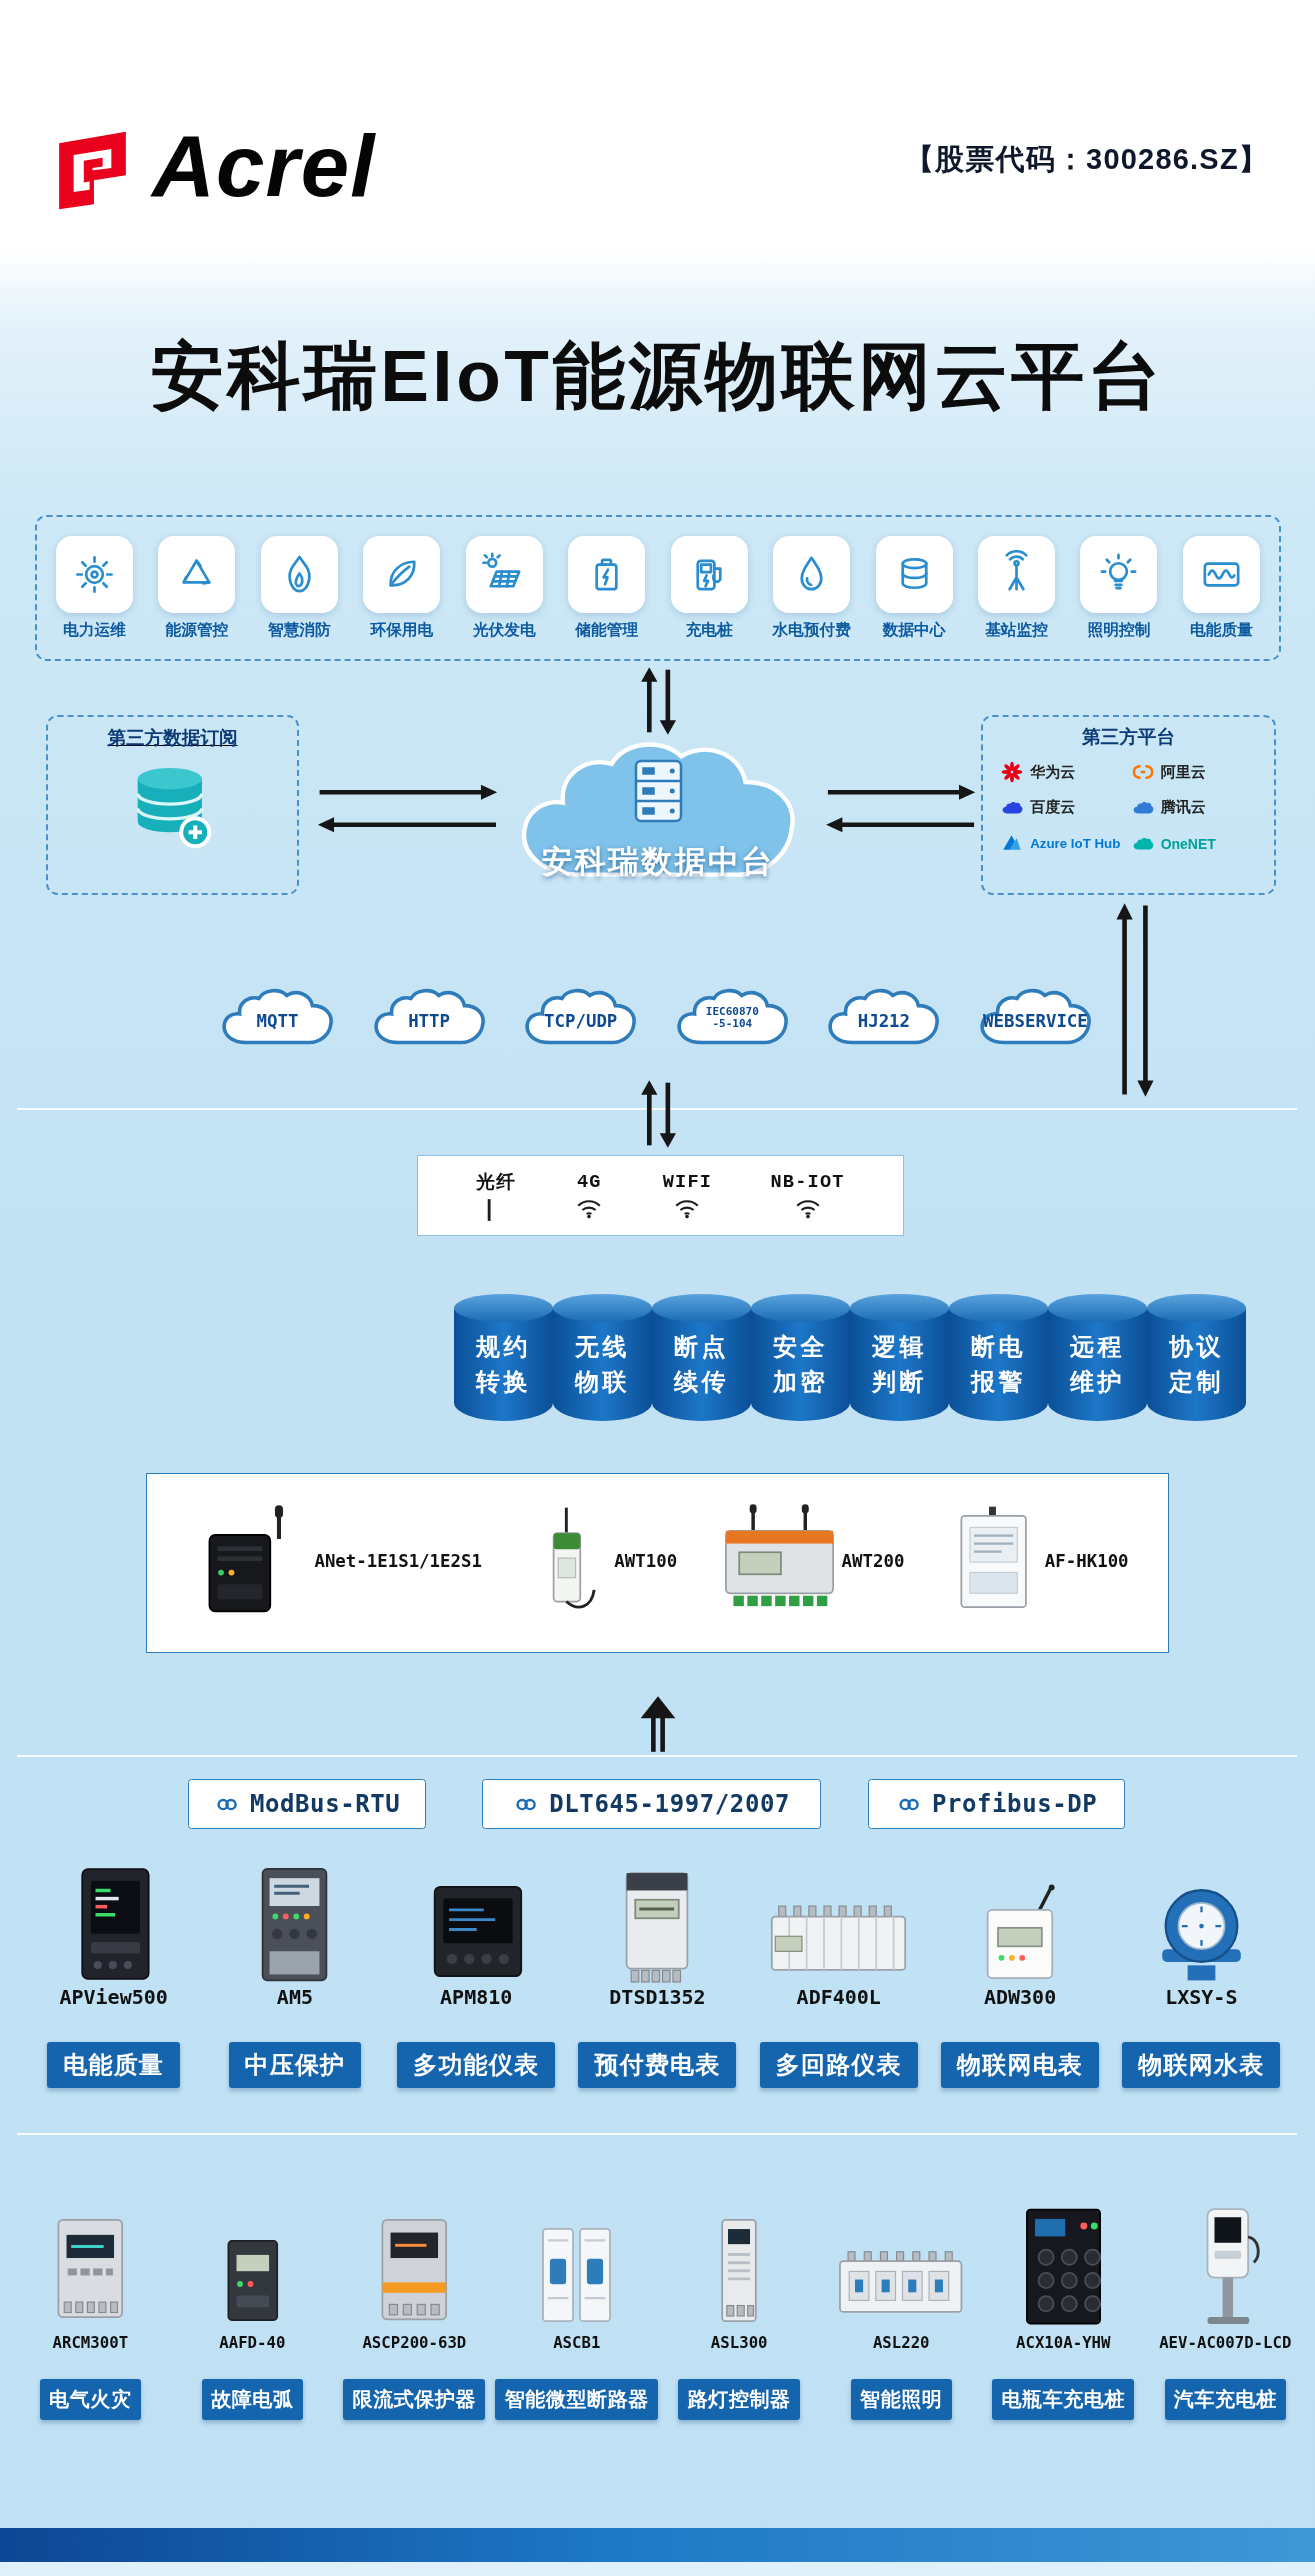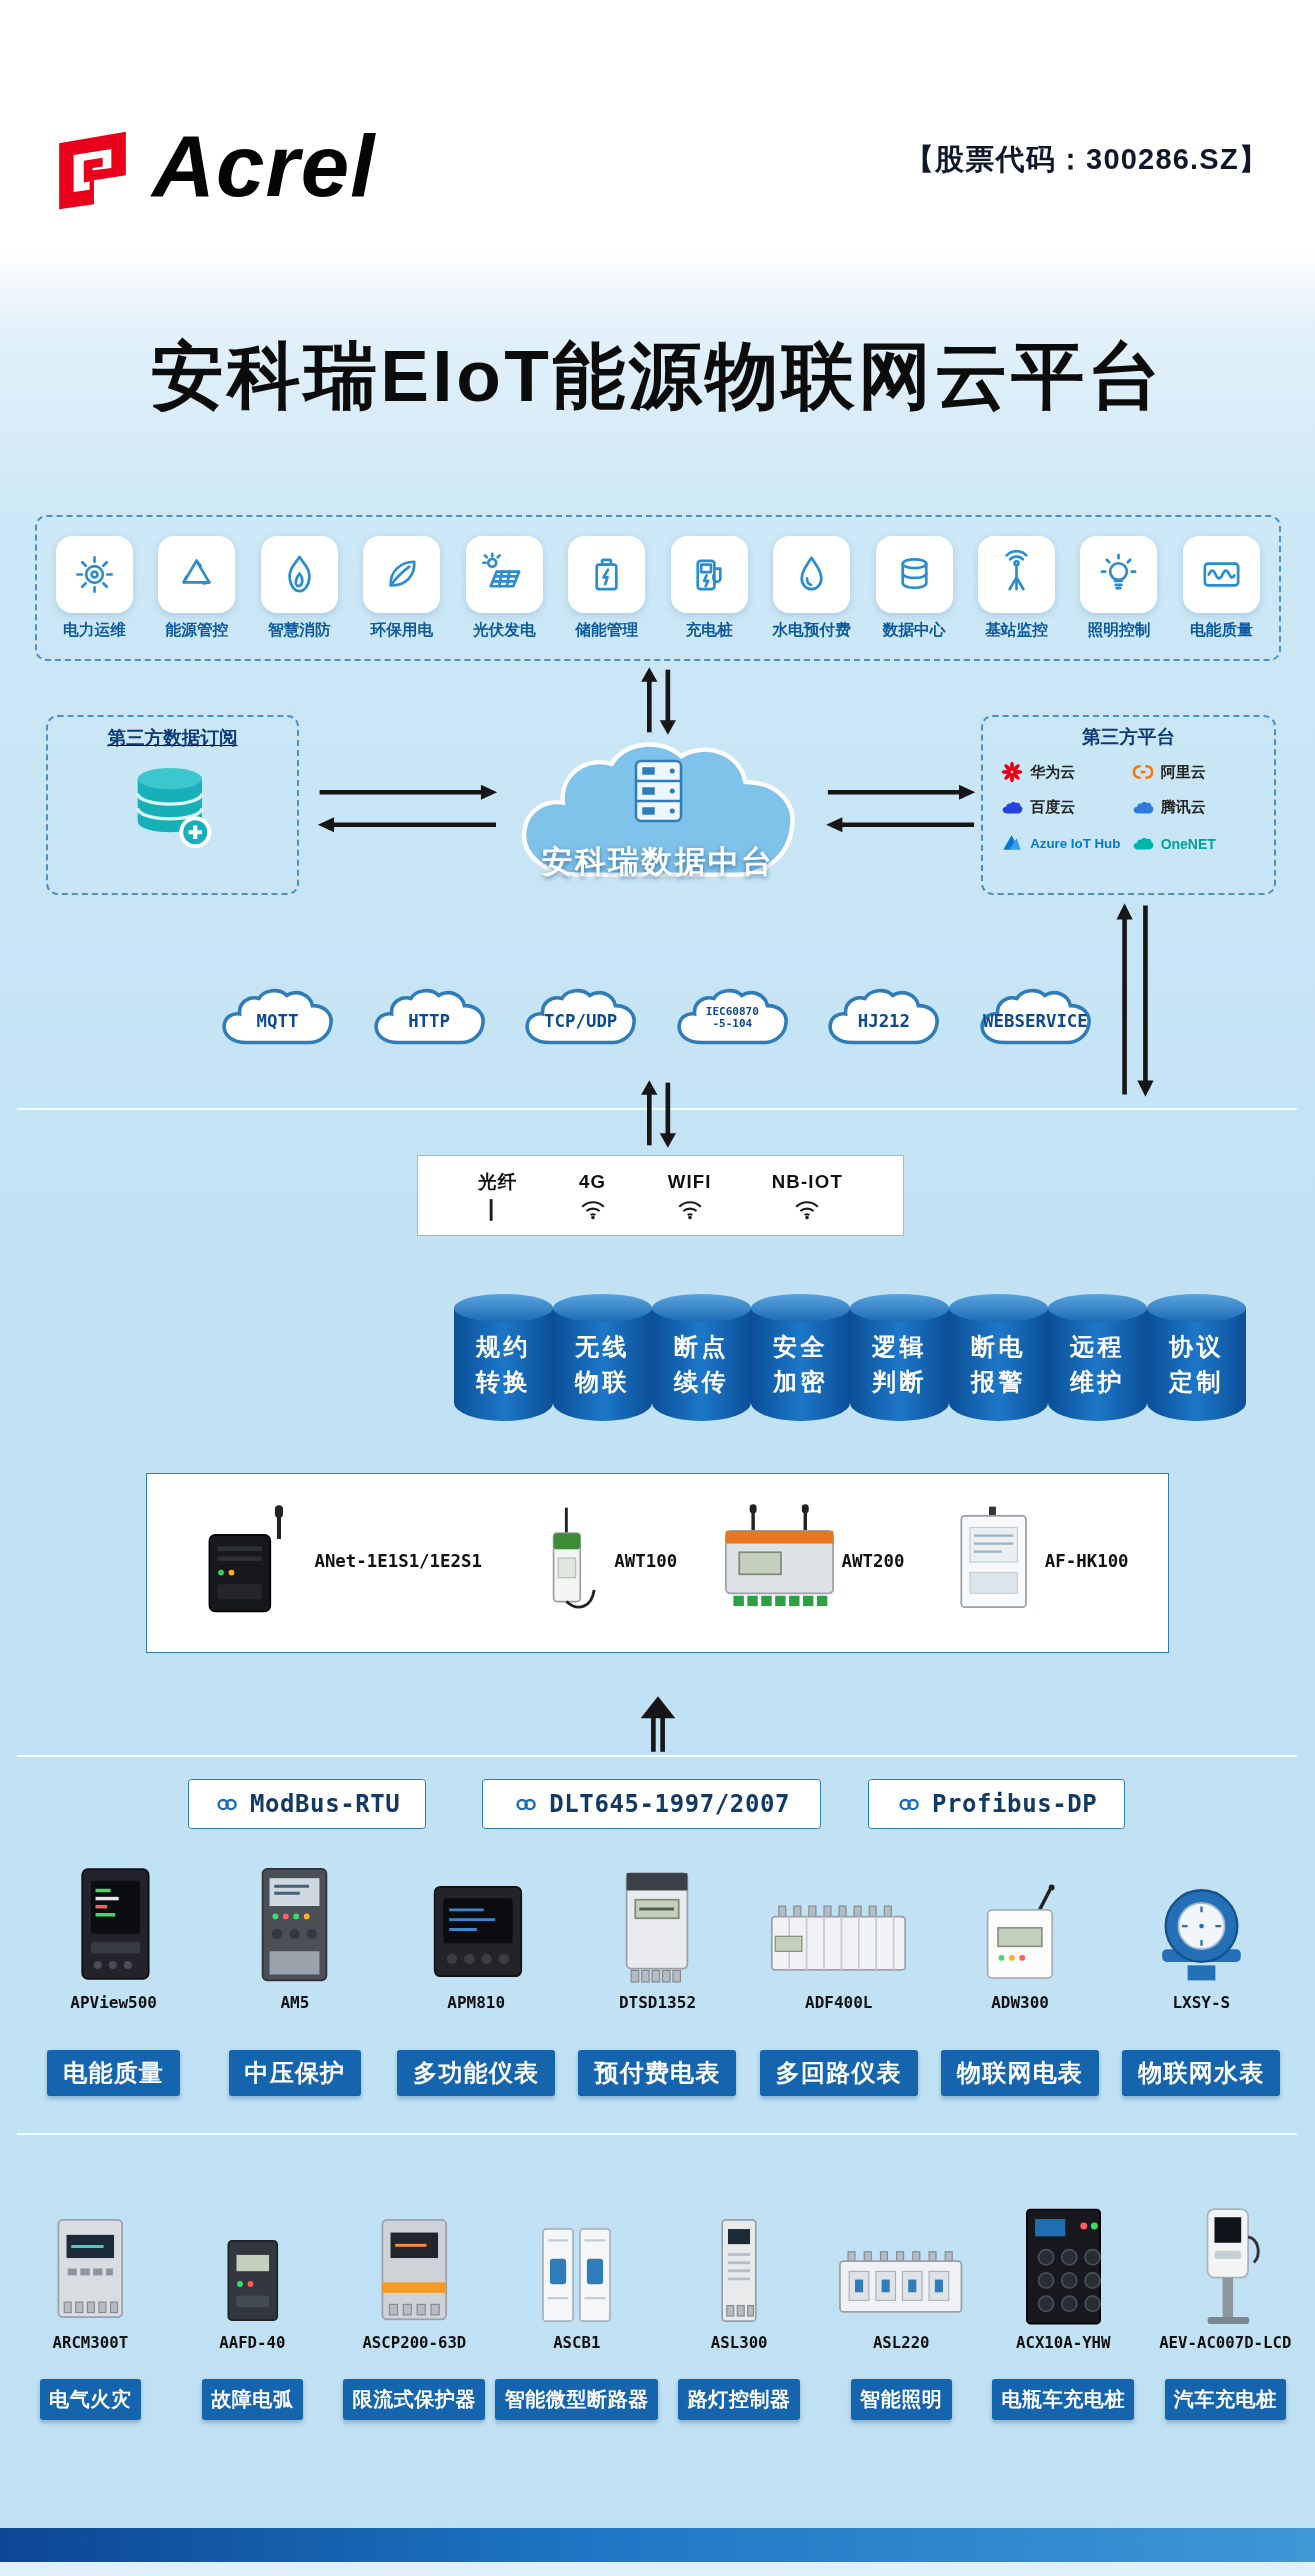--- a/index.html
+++ b/index.html
@@ -60,21 +60,21 @@
     font-family:"DejaVu Sans Mono",monospace;font-weight:bold;font-size:17.4px;color:#0d4a8f;line-height:1.08;
     display:flex;flex-direction:column;}
   .pcloud.small .pcloud-text{top:23px;font-size:11px;}
 
   .divider{position:absolute;left:17.4px;width:1280px;height:2.3px;background:rgba(255,255,255,.85);}
 
   
   .comm{position:absolute;left:417px;top:1155px;width:487px;height:81px;background:#fff;border:1.2px solid #8fc0e2;
     display:flex;align-items:center;justify-content:space-evenly;}
   .comm-item{display:flex;flex-direction:column;align-items:center;gap:2.3px;}
-  .comm-label{font-family:Liberation Sans, sans-serif;font-weight:bold;font-size:18.6px;color:#111;letter-spacing:1.2px;text-align:right;}
+  .comm-label{font-family:Liberation Mono, monospace;font-weight:bold;font-size:18.6px;color:#111;letter-spacing:1.2px;text-align:right;}
   .wifi-ico{width:30px;height:24px;}
   .fiber-ico{width:30px;height:24px;}
 
   
   .cyls{position:absolute;left:56px;top:1294px;width:1190px;display:flex;justify-content:flex-end;}
   .cyl{position:relative;width:99px;height:126px;}
   .cyl-body{position:absolute;left:0;top:14px;width:99px;height:113px;
     background:linear-gradient(90deg,#0b4f97 0%,#1d77c8 50%,#0b4f97 100%);
     border-radius:0 0 49px 49px / 0 0 18.6px 18.6px;}
   .cyl-top{position:absolute;left:0;top:0;width:99px;height:28px;border-radius:50%;
@@ -91,21 +91,21 @@
   
   .bus{position:absolute;top:1779px;height:50px;background:#fff;border:1.7px solid #2e7cba;border-radius:3.5px;
     display:flex;align-items:center;justify-content:center;gap:9.3px;}
   .bus-text{font-family:"DejaVu Sans Mono",monospace;font-size:24px;font-weight:bold;color:#123a63;letter-spacing:0.6px;}
   .link-ico{width:27px;height:27px;}
 
   
   .prod-row{position:absolute;display:flex;}
   .col{flex:1;display:flex;flex-direction:column;align-items:center;}
   .p-img{height:126px;display:flex;align-items:flex-end;justify-content:center;}
-  .p-label{margin-top:8px;height:27px;font-family:"DejaVu Sans Mono",monospace;font-size:16px;font-weight:bold;color:#111;white-space:nowrap;}
+  .p-label{height:27px;font-family:"DejaVu Sans Mono",monospace;font-size:20px;font-weight:bold;color:#111;white-space:nowrap;}
   .cat{background:#1565ae;color:#fff;font-weight:bold;border-radius:2.9px;box-shadow:0 2.3px 4.6px rgba(20,70,120,.3);white-space:nowrap;}
   .row1 .cat{margin-top:30px;font-size:24px;padding:7px 16px;letter-spacing:1.2px;}
   .row2 .cat{margin-top:22px;font-size:20px;padding:7px 9.3px;letter-spacing:0.6px;}
   .row2 .p-label{font-size:15.7px;height:24px;margin-top:5.8px;}
 
   .footer-bar{position:absolute;left:0;top:2528px;width:100%;height:34px;
     background:linear-gradient(90deg,#0d4694,#1d77c4 45%,#3f97d6);}
   .footer-light{position:absolute;left:0;top:2562px;width:100%;height:14px;background:#dff0fa;}
 
   .arrow-ink{stroke:#161616;stroke-width:8;}

